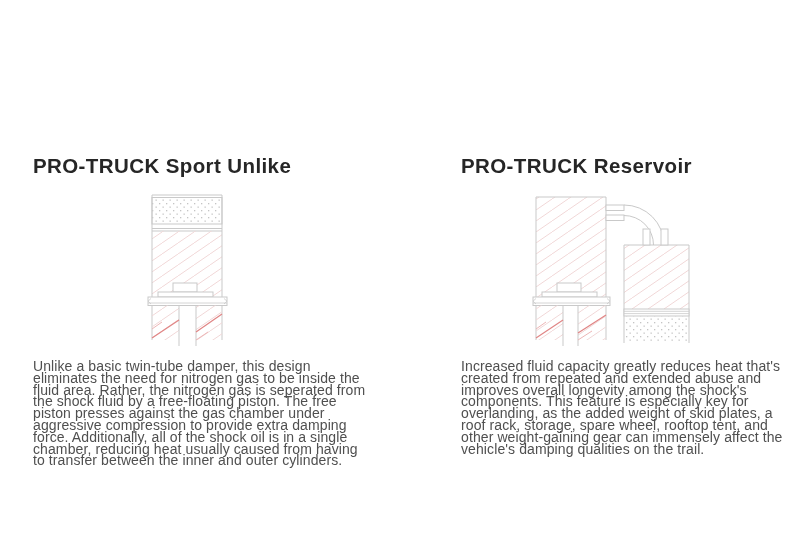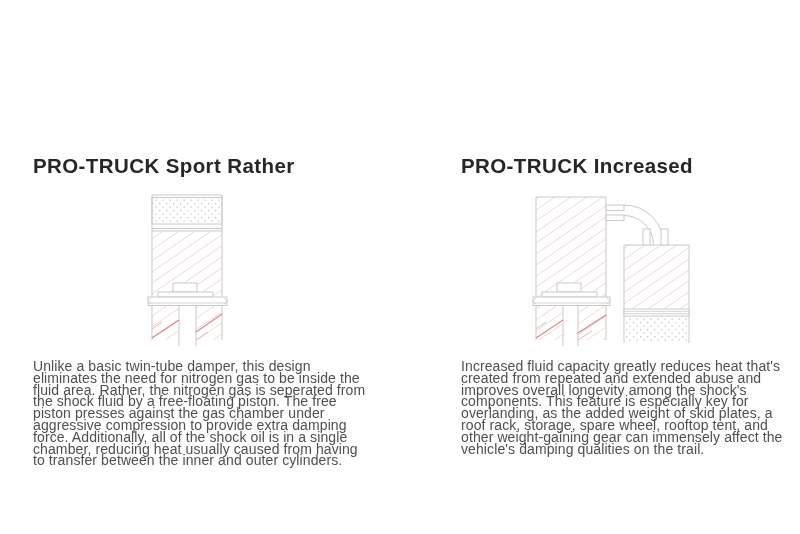--- a/index.html
+++ b/index.html
@@ -47,21 +47,21 @@
     letter-spacing:0.1px;
     color:#4f4f4f;
   }
 </style>
 </head>
 <body>
 
 <div class="canvas">
 
   <section class="column left">
-    <h1>PRO-TRUCK Sport Rather</h1>
+    <h1>PRO-TRUCK Sport Unlike</h1>
 
     <div class="figure">
       <svg width="130" height="170" viewBox="0 0 130 170">
         <defs>
           <pattern id="hatchA" width="16" height="11" patternUnits="userSpaceOnUse">
             <line x1="0" y1="11" x2="16" y2="0" stroke="#f1d7d7" stroke-width="1"></line>
           </pattern>
           <pattern id="dotsA" width="7" height="7" patternUnits="userSpaceOnUse">
             <rect x="1" y="1" width="1.3" height="1.3" fill="#c4c4c4"></rect>
             <rect x="4.5" y="4.5" width="1.3" height="1.3" fill="#c4c4c4"></rect>
@@ -97,21 +97,21 @@
         <line x1="22" y1="141" x2="32" y2="134" stroke="#edb5b5" stroke-width="1"></line>
         <line x1="66" y1="144" x2="92" y2="126" stroke="#e08484" stroke-width="1.2"></line>
         <line x1="66" y1="152" x2="78" y2="144" stroke="#edb5b5" stroke-width="1"></line>
       </svg>
     </div>
 
     <p>Unlike a basic twin-tube damper, this design eliminates the need for nitrogen gas to be inside the fluid area. Rather, the nitrogen gas is seperated from the shock fluid by a free-floating piston. The free piston presses against the gas chamber under aggressive compression to provide extra damping force. Additionally, all of the shock oil is in a single chamber, reducing heat usually caused from having to transfer between the inner and outer cylinders.</p>
   </section>
 
   <section class="column right">
-    <h1>PRO-TRUCK Increased</h1>
+    <h1>PRO-TRUCK Reservoir</h1>
 
     <div class="figure">
       <svg width="180" height="170" viewBox="0 0 180 170">
         <defs>
           <pattern id="hatchB" width="16" height="11" patternUnits="userSpaceOnUse">
             <line x1="0" y1="11" x2="16" y2="0" stroke="#f1d7d7" stroke-width="1"></line>
           </pattern>
           <pattern id="dotsB" width="7" height="7" patternUnits="userSpaceOnUse">
             <rect x="1" y="1" width="1.3" height="1.3" fill="#c4c4c4"></rect>
             <rect x="4.5" y="4.5" width="1.3" height="1.3" fill="#c4c4c4"></rect>

